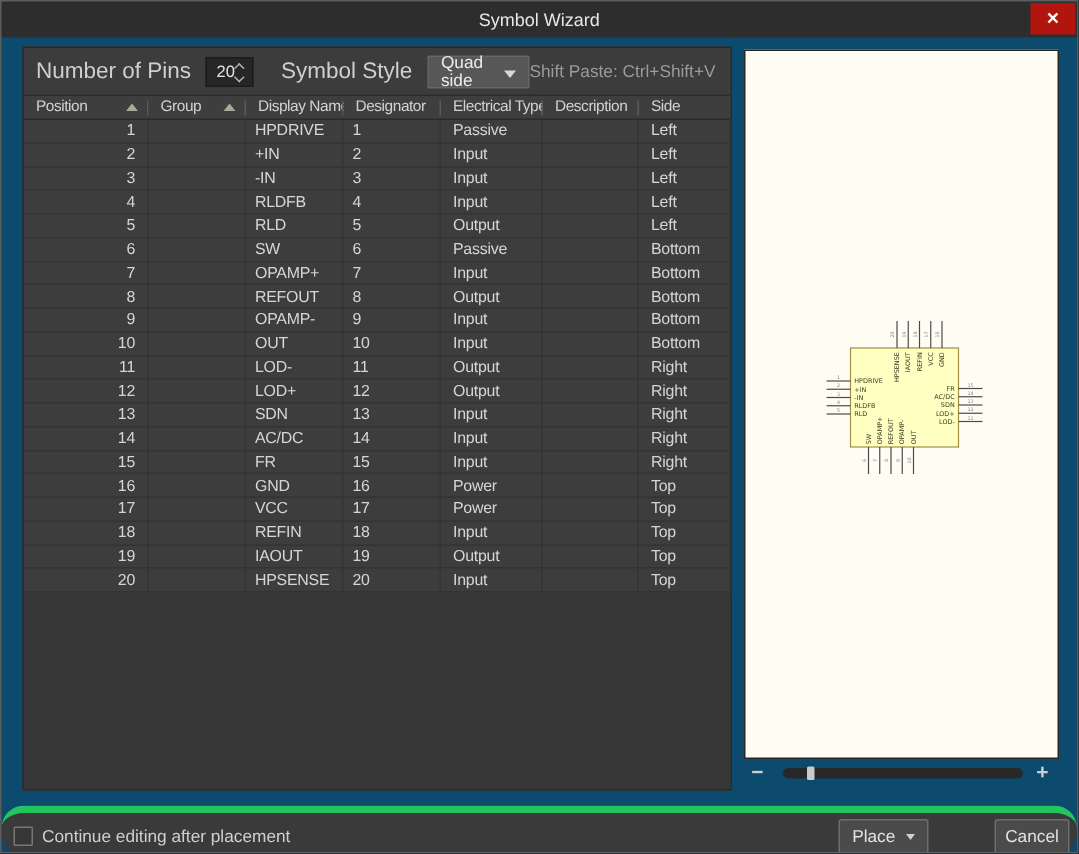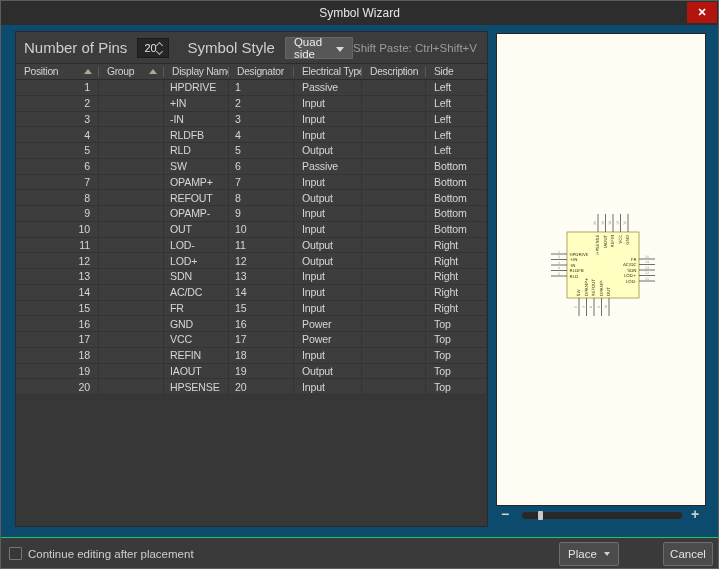--- a/index.html
+++ b/index.html
@@ -91,21 +91,21 @@
   .zoom-minus, .zoom-plus { position:absolute; color:#cfcfcf; font-size:14px; font-weight:bold;
     width:14px; text-align:center; cursor:pointer; }
   .zoom-minus { left:497px; top:505px; }
   .zoom-plus  { left:687px; top:505px; }
   .zoom-track { position:absolute; left:521px; top:511px; width:160px; height:7px;
     background:#282828; border-radius:3.5px; cursor:pointer; }
   .zoom-thumb { position:absolute; left:16px; top:-1px; width:5px; height:9px;
     background:#cacaca; border-radius:1px; cursor:grab; }
   
   .footer { position:absolute; left:0; top:536px; width:100%; height:33px;
-    background:#3a3a3a; border-top:1px solid #22c55e; }
+    background:#3a3a3a; border-top:5px solid #22c55e;border-radius:15px; }
   .checkbox { position:absolute; left:8px; top:9px; width:13px; height:13px;
     background:#373737; border:1px solid #767676; border-radius:1px; cursor:pointer; }
   .cb-label { position:absolute; left:27px; top:10px; color:#cfcfcf; font-size:11.5px; }
   .btn { position:absolute; top:4px; height:24px; background:#4b4b4b;
     border:1px solid #6e6e6e; border-radius:2px; color:#e3e3e3; font-size:11.5px;
     display:flex; align-items:center; justify-content:center; cursor:pointer; }
   .btn-place { left:558px; width:60px; gap:7px; }
   .btn-caret { width:0; height:0; border-left:3.5px solid transparent;
     border-right:3.5px solid transparent; border-top:4.5px solid #d0d0d0; }
   .btn-cancel { left:662px; width:50px;align-items:center; }

